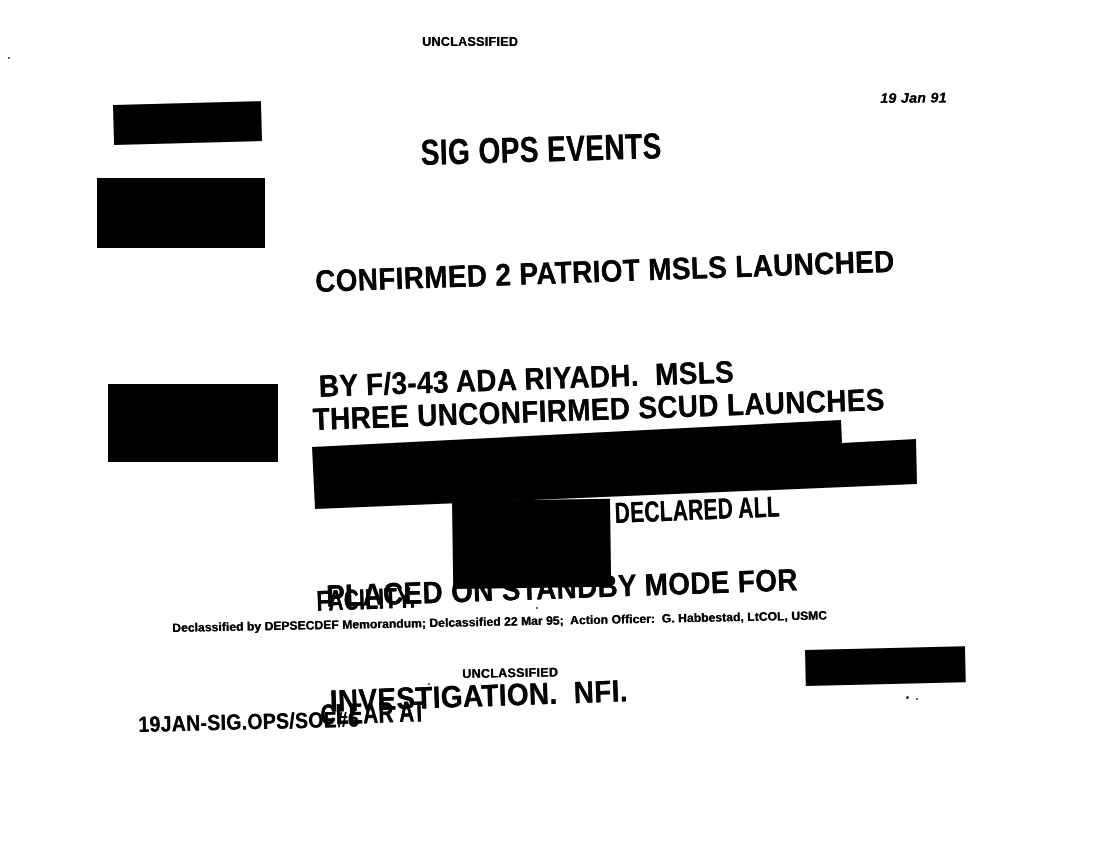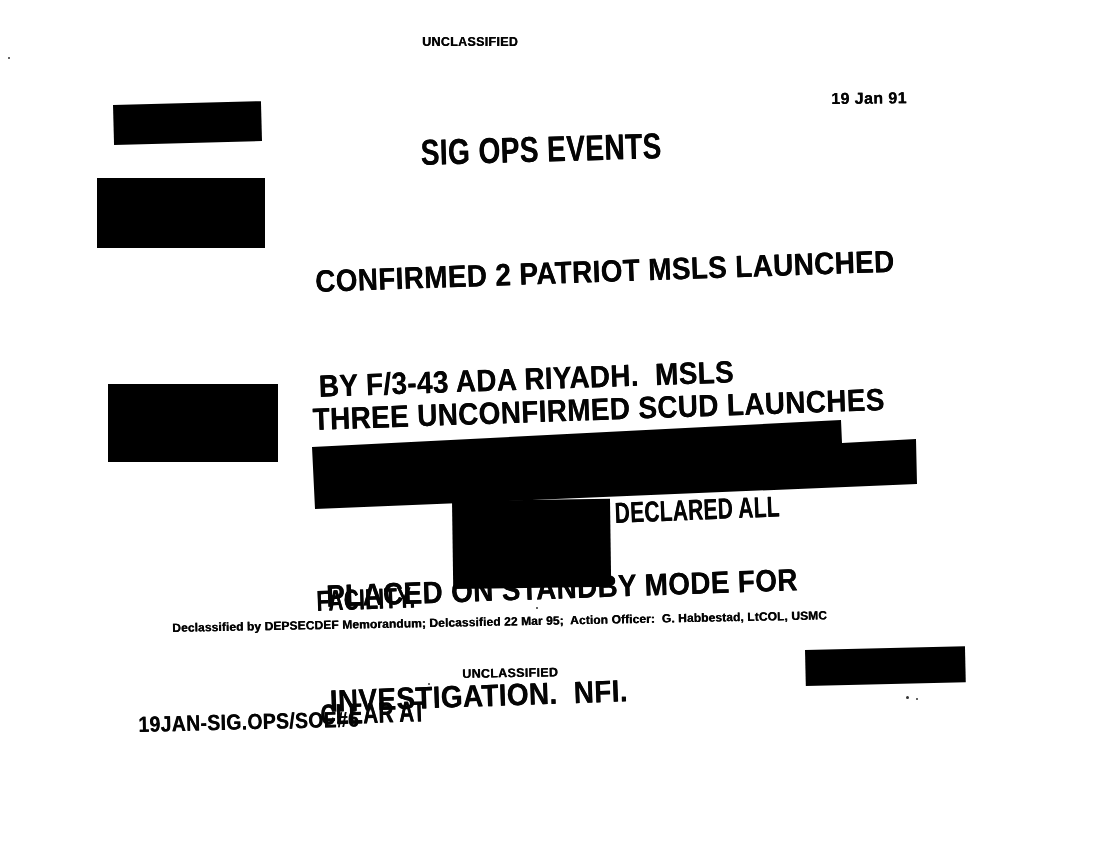--- a/index.html
+++ b/index.html
@@ -8,21 +8,21 @@
     font-family:"Liberation Sans",sans-serif;font-weight:700;color:#040404;
     overflow:hidden;
   }
   .abs{position:absolute;white-space:pre;transform-origin:0 0;}
   .ink{text-shadow:0.4px 0 0 currentColor;}
   .redaction{position:absolute;background:#000;transform-origin:0 0;}
   
   .cls{font-size:12.5px;letter-spacing:0.3px;}
   .cls-top{left:422px;top:35px;}
   .cls-bottom{left:462px;top:667px;transform:rotate(-1deg);}
-  .date{left:831px;top:90px;font-size:16px;letter-spacing:0.4px;transform:rotate(-0.6deg);}
+  .date{left:880px;top:90px;font-size:14px;letter-spacing:0.4px;transform:rotate(-0.6deg);font-style:italic;}
   .title{left:420px;top:132px;font-size:36px;transform:rotate(-1.6deg) scaleX(0.78);letter-spacing:0.5px;}
   
   .para{font-size:31px;line-height:35px;transform:rotate(-2deg) scaleX(0.9);letter-spacing:0.4px;}
   .p1{left:312px;top:194px;}
   .p2{left:312px;top:402px;}
   .p3{left:313px;top:506px;font-size:29px;line-height:38px;transform:rotate(-2deg) scaleX(0.72);}
   .declared{left:614px;top:497px;font-size:29px;transform:rotate(-2.3deg) scaleX(0.72);letter-spacing:0.4px;}
   
   .r1{left:113px;top:105px;width:148px;height:40px;transform:rotate(-1.5deg);}
   .r2{left:97px;top:178px;width:168px;height:70px;}

